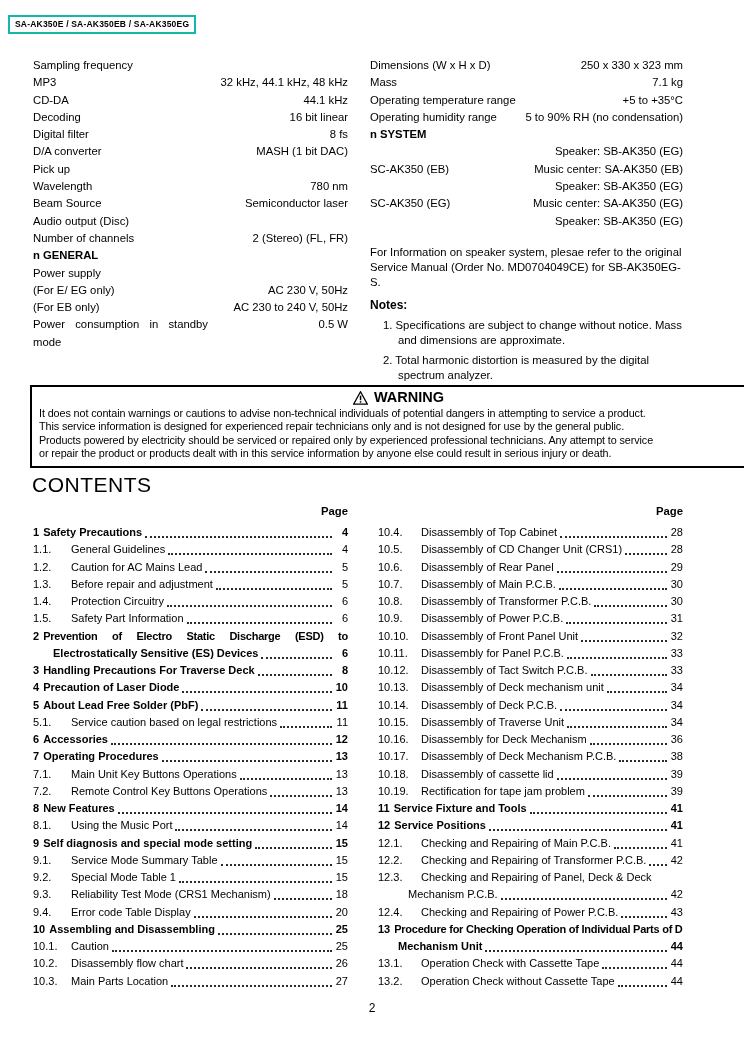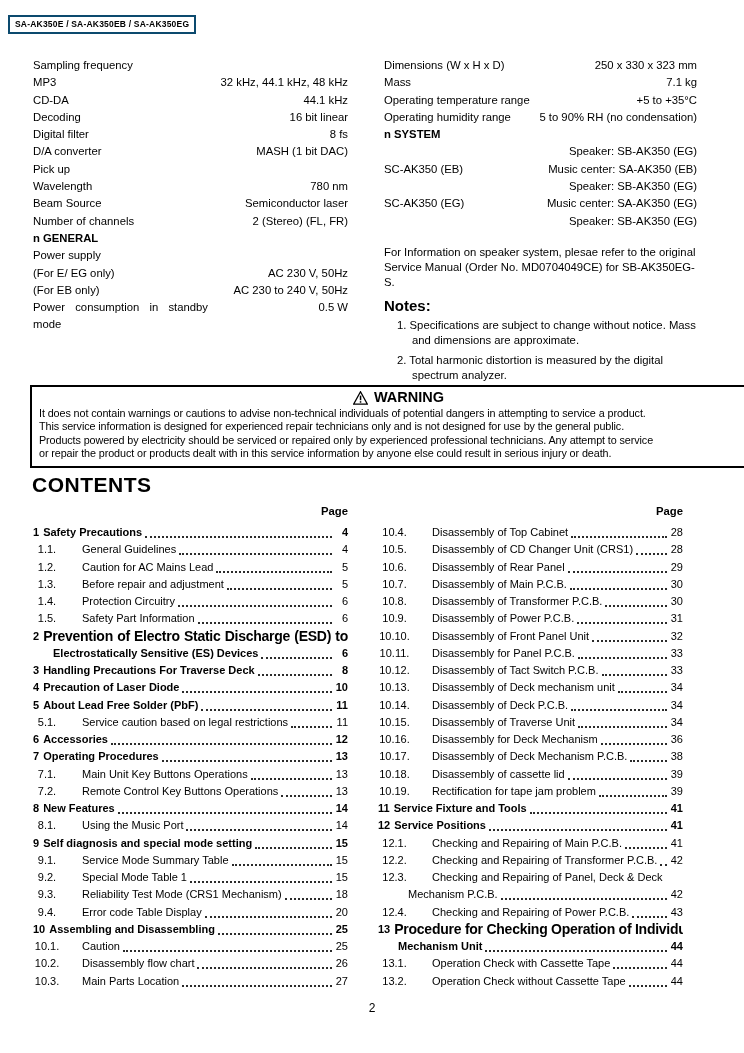--- a/index.html
+++ b/index.html
@@ -4,60 +4,60 @@
 <style>
   html,body{margin:0;padding:0}
   body{
     width:744px;height:1053px;position:relative;
     background:#fff;color:#000;
     font-family:"Liberation Sans", sans-serif;
   }
   
   .model-label{
     position:absolute;left:8px;top:15px;
-    border:2px solid #0c4a6e;padding:2px 5px 3px;
+    border:2px solid #14b8a6;padding:2px 5px 3px;
     font-size:8.5px;font-weight:bold;letter-spacing:.2px;white-space:nowrap;
   }
   
   .specs{position:absolute;left:33px;top:57px;display:flex}
   .spec-col{display:block}
-  .spec-col.left{width:315px;margin-right:36px}
+  .spec-col.left{width:315px;margin-right:22px}
   .spec-col.right{width:313px}
   .spec-row{display:flex;align-items:flex-start;font-size:11.3px;line-height:17.3px}
   .spec-row.header{font-weight:bold}
   .spec-label{white-space:nowrap}
   .spec-label.justify{white-space:normal;text-align:justify;max-width:175px}
   .spec-value{margin-left:auto;text-align:right;white-space:nowrap;padding-left:8px}
   .spec-paragraph{font-size:11.3px;line-height:15px;margin-top:15px}
-  .notes-label{font-weight:bold;font-size:15px;line-height:15px;margin-top:8px}
+  .notes-label{font-weight:bold;font-size:12px;line-height:15px;margin-top:8px}
   .note{font-size:11.3px;line-height:15px;margin-top:5px;padding-left:28px;text-indent:-15px}
   
   .warning{
     position:absolute;left:30px;top:385px;width:737px;box-sizing:border-box;
     border:2px solid #000;padding:1px 7px 5px;
   }
   .warning-title{display:flex;justify-content:center;align-items:center;gap:6px;
     font-weight:bold;font-size:14.5px;line-height:19px}
   .warning-line{font-size:10.8px;line-height:13.4px;letter-spacing:-.1px;white-space:nowrap;overflow:hidden}
   
-  .contents-title{position:absolute;left:32px;top:473px;font-size:21px;font-weight:bold;letter-spacing:.5px}
+  .contents-title{position:absolute;left:32px;top:473px;font-size:21px;font-weight:normal;letter-spacing:.5px}
   .toc{position:absolute;left:33px;top:503px;display:flex}
   .toc-col{display:block}
   .toc-col.left{width:315px;margin-right:30px}
   .toc-col.right{width:305px}
   .toc-page-header{text-align:right;font-weight:bold;font-size:11.3px;line-height:17px;margin-bottom:4px}
   .toc-row{display:flex;align-items:flex-start;font-size:11px;line-height:17.25px;height:17.25px;white-space:nowrap;min-width:0}
   .toc-row.bold{font-weight:bold}
   .toc-num-ch{flex:none;margin-right:4px}
-  .toc-num-s{flex:none;text-align:center;margin-right:21px}
+  .toc-num-s{flex:none;text-align:left;margin-right:10px}
   .toc-col.left .toc-num-s{width:28px}
   .toc-col.right .toc-num-s{width:33px}
   .toc-title{flex:none;min-width:0}
   .toc-title.stretch{display:block;flex:1 1 auto;overflow:hidden;text-align-last:justify;
-    font-size:14px;letter-spacing:-.25px}
+    font-size:11px;letter-spacing:-.25px}
   .toc-row.cont-ch{margin-left:20px}
   .toc-col.right .toc-row.cont-s{margin-left:30px}
   .leader{flex:1 1 0;min-width:6px;height:12px;border-bottom:2px dotted #2b2b2b;margin:0 3px}
   .toc-page{flex:none;min-width:13px;text-align:right}
   
   .page-num{position:absolute;left:0;top:1001px;width:744px;text-align:center;font-size:12px}
 </style>
 </head>
 <body>
 
@@ -93,20 +93,24 @@
         <span class="spec-label">Pick up</span>
         <span class="spec-value"></span>
       </div>
       <div class="spec-row">
         <span class="spec-label">Wavelength</span>
         <span class="spec-value">780 nm</span>
       </div>
       <div class="spec-row">
         <span class="spec-label">Beam Source</span>
         <span class="spec-value">Semiconductor laser</span>
+      </div>
+      <div class="spec-row">
+        <span class="spec-label">Audio output (Disc)</span>
+        <span class="spec-value"></span>
       </div>
       <div class="spec-row">
         <span class="spec-label">Number of channels</span>
         <span class="spec-value">2 (Stereo) (FL, FR)</span>
       </div>
       <div class="spec-row header">
         <span class="spec-label">n GENERAL</span>
         <span class="spec-value"></span>
       </div>
       <div class="spec-row">

